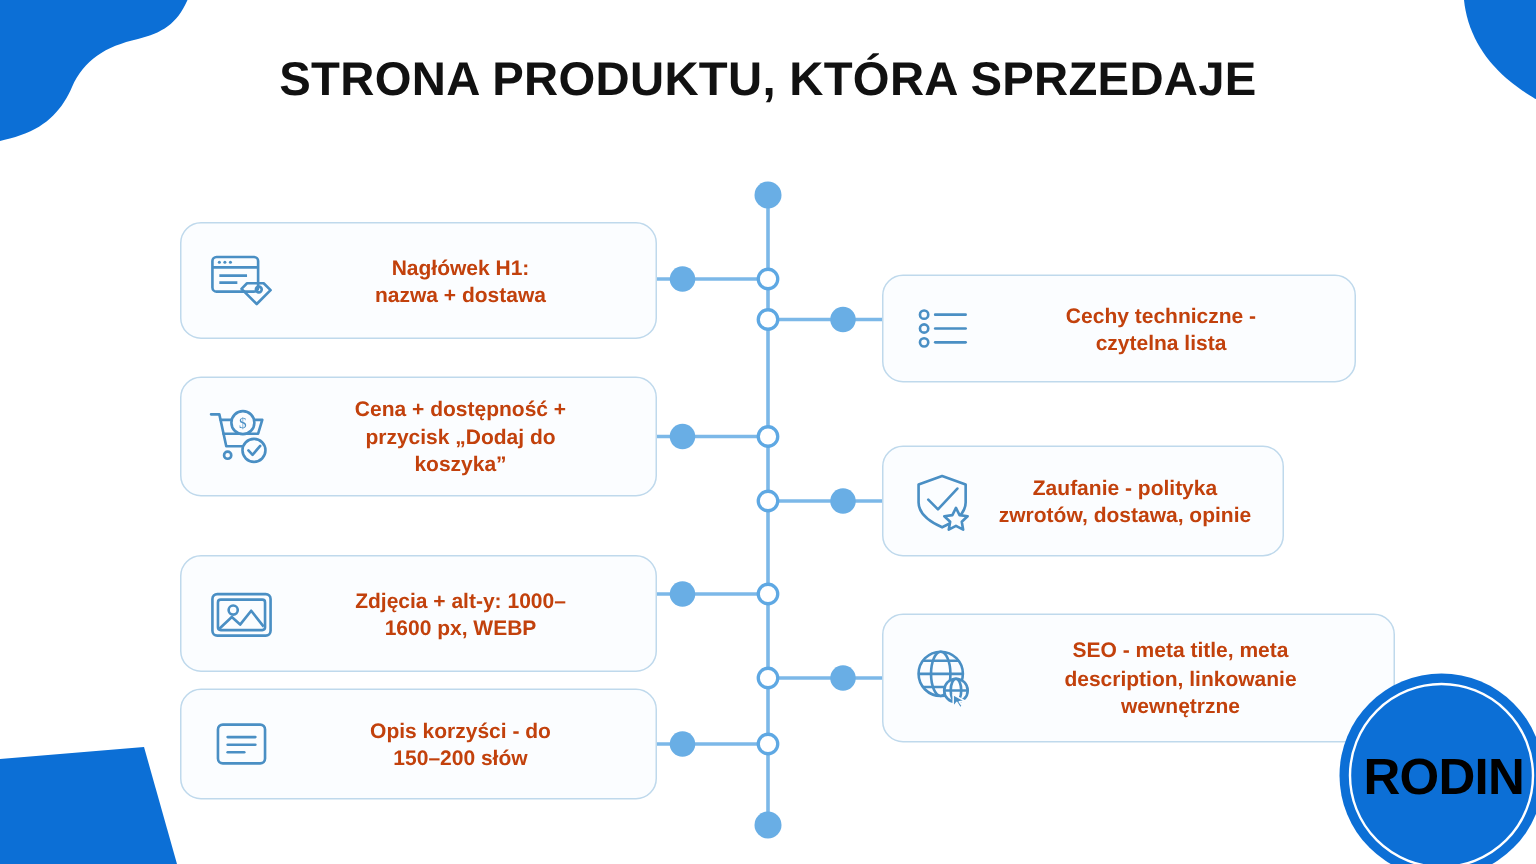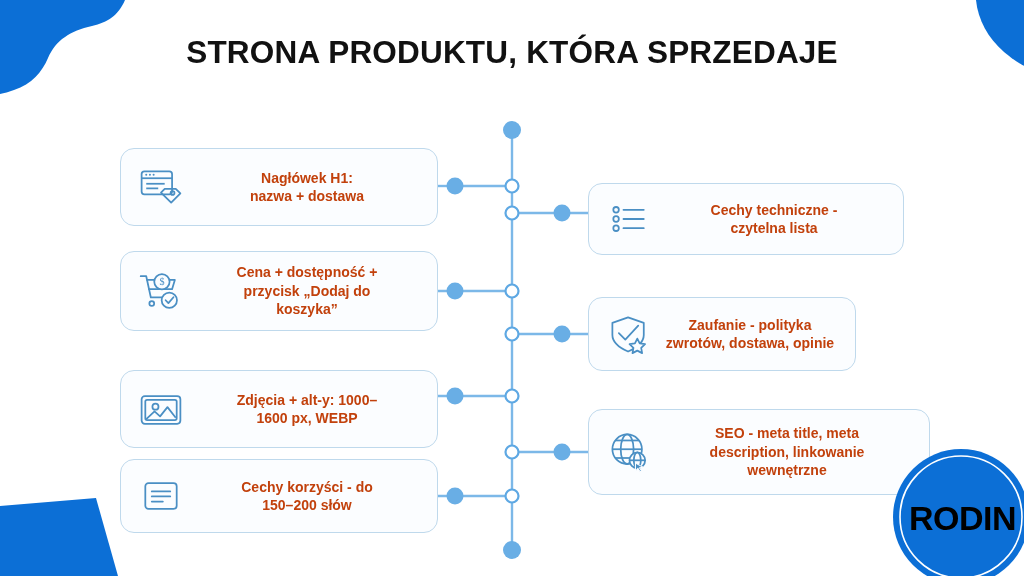--- a/index.html
+++ b/index.html
@@ -200,21 +200,21 @@
 <div class="card left" id="card-left-3">
   <div class="card-icon">
     <svg viewBox="0 0 52 52" width="48" height="48" fill="none" stroke="#4a8fc4" stroke-width="1.9">
       <rect x="9" y="12" width="34" height="28" rx="3.5"></rect>
       <line x1="16" y1="21" x2="36" y2="21" stroke-linecap="round"></line>
       <line x1="16" y1="26.5" x2="36" y2="26.5" stroke-linecap="round"></line>
       <line x1="16" y1="32" x2="28" y2="32" stroke-linecap="round"></line>
     </svg>
   </div>
   <div class="card-text">
-    <div>Cechy korzyści - do</div>
+    <div>Opis korzyści - do</div>
     <div>150–200 słów</div>
   </div>
 </div>
 
 <div class="card right" id="card-right-0">
   <div class="card-icon">
     <svg viewBox="0 0 52 52" width="48" height="48" fill="none" stroke="#4a8fc4" stroke-width="1.9">
       <circle cx="12" cy="16" r="3"></circle>
       <circle cx="12" cy="26" r="3"></circle>
       <circle cx="12" cy="36" r="3"></circle>

